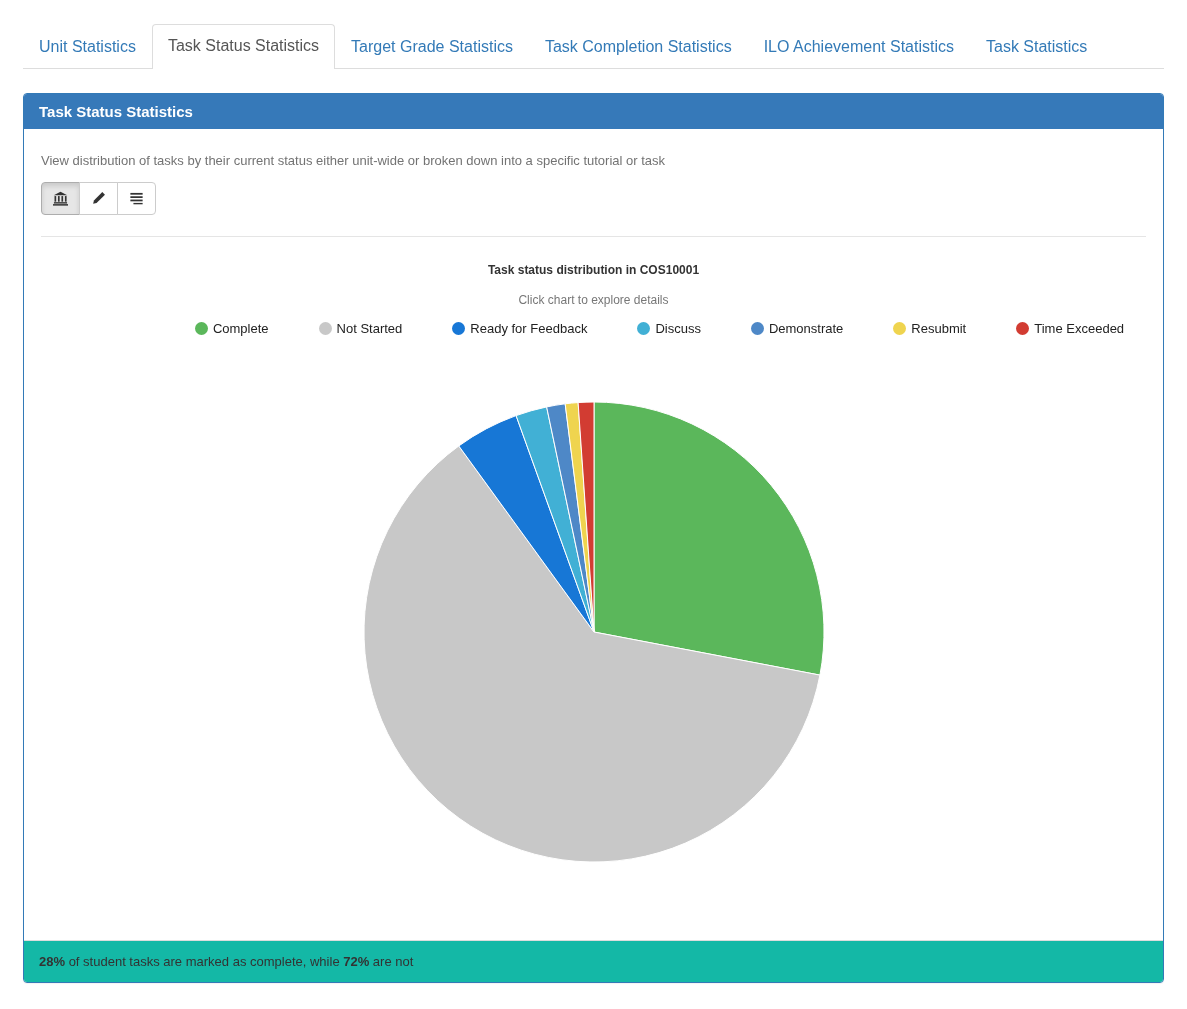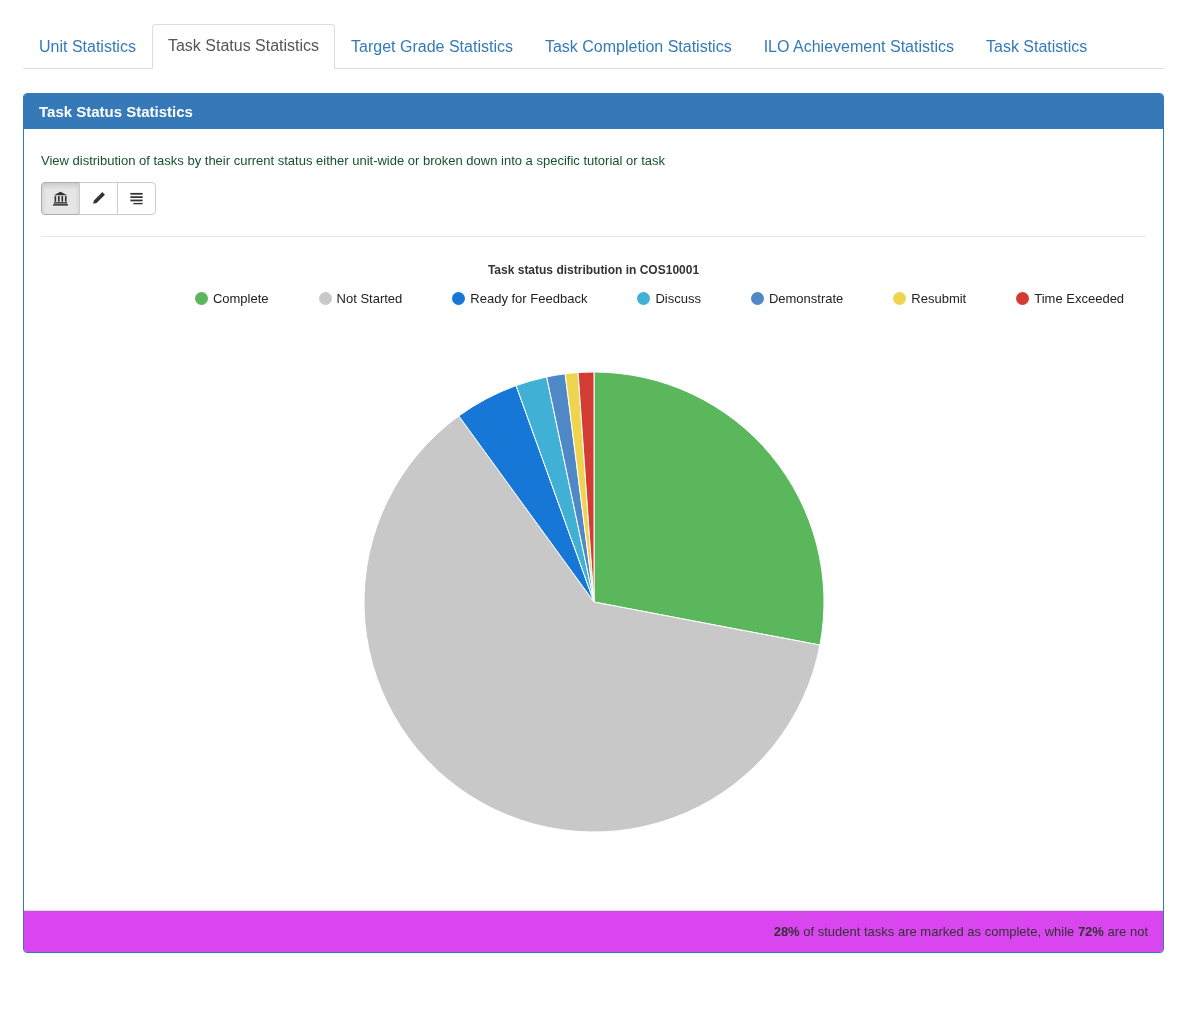--- a/index.html
+++ b/index.html
@@ -14,21 +14,21 @@
          border: 1px solid transparent; border-bottom: none; border-radius: 4px 4px 0 0; margin-bottom: -1px; }
   .tab.active { color: #555; background: #fff; border-color: #ddd; cursor: default;
                 padding-bottom: 11px; }
 
   
   .panel { margin: 24px 23px 25px 23px; border: 1px solid #337ab7; border-radius: 4px;
            box-shadow: 0 1px 1px rgba(0,0,0,.05); }
   .panel-heading { background: #3679b9; color: #fff; padding: 9px 15px; font-size: 15px;
                    font-weight: bold; border-radius: 3px 3px 0 0; }
   .panel-body { padding: 15px 17px 0 17px; }
-  .description { font-size: 13px; color: #14532d; margin: 9px 0 14px 0; }
+  .description { font-size: 13px; color: #737373; margin: 9px 0 14px 0; }
 
   
   .btn-group { display: inline-flex; margin-bottom: 2px; }
   .btn { width: 39px; height: 33px; display: inline-flex; align-items: center; justify-content: center;
          background: #fff; border: 1px solid #ccc; cursor: pointer; padding: 0; }
   .btn + .btn { margin-left: -1px; }
   .btn:first-child { border-radius: 4px 0 0 4px; }
   .btn:last-child { border-radius: 0 4px 4px 0; }
   .btn.active { background: #e6e6e6; border-color: #adadad; box-shadow: inset 0 3px 5px rgba(0,0,0,.125); }
   .btn svg { display: block; }
@@ -40,22 +40,22 @@
   .chart-title .unit { font-weight: bold; }
   .chart-subtitle { text-align: center; font-size: 12px; color: #777; margin-top: 16px; }
   .legend { display: flex; justify-content: center; align-items: center; gap: 50px;
             margin-top: 14px; transform: translateX(66px); font-size: 13px; color: #222; }
   .legend-item { display: inline-flex; align-items: center; gap: 5px; white-space: nowrap; }
   .swatch { width: 13px; height: 13px; border-radius: 50%; flex: 0 0 auto; }
   .pie-wrap { display: flex; justify-content: center; margin-top: 64px; padding-bottom: 76px; }
   .pie-wrap path { cursor: pointer; }
 
   
-  .panel-footer { background: #d946ef; border-top: 1px solid #ddd; padding: 13px 15px;
-                  text-align: right; font-size: 13px; color: #333; border-radius: 0 0 3px 3px; }
+  .panel-footer { background: #14b8a6; border-top: 1px solid #ddd; padding: 13px 15px;
+                  text-align: left; font-size: 13px; color: #333; border-radius: 0 0 3px 3px; }
   .panel-footer b { font-weight: bold; }
 </style>
 </head>
 <body>
 
 <div class="page">
 
   <nav class="tabs-bar">
     <a class="tab">Unit Statistics</a>
     <a class="tab active">Task Status Statistics</a>
@@ -95,20 +95,21 @@
             <rect x="1" y="9.8" width="14" height="2"></rect>
             <rect x="4.5" y="13.6" width="10.5" height="1.6"></rect>
           </svg>
         </button>
       </div>
 
       <hr class="divider">
 
       <h3 class="chart-title"><span>Task status distribution in </span><span class="unit">COS10001</span></h3>
 
+      <div class="chart-subtitle">Click chart to explore details</div>
 
       <div class="legend">
           <span class="legend-item">
             <span class="swatch" style="background: rgb(91, 183, 91);"></span>
             <span>Complete</span>
           </span>
           <span class="legend-item">
             <span class="swatch" style="background: rgb(200, 200, 200);"></span>
             <span>Not Started</span>
           </span>

